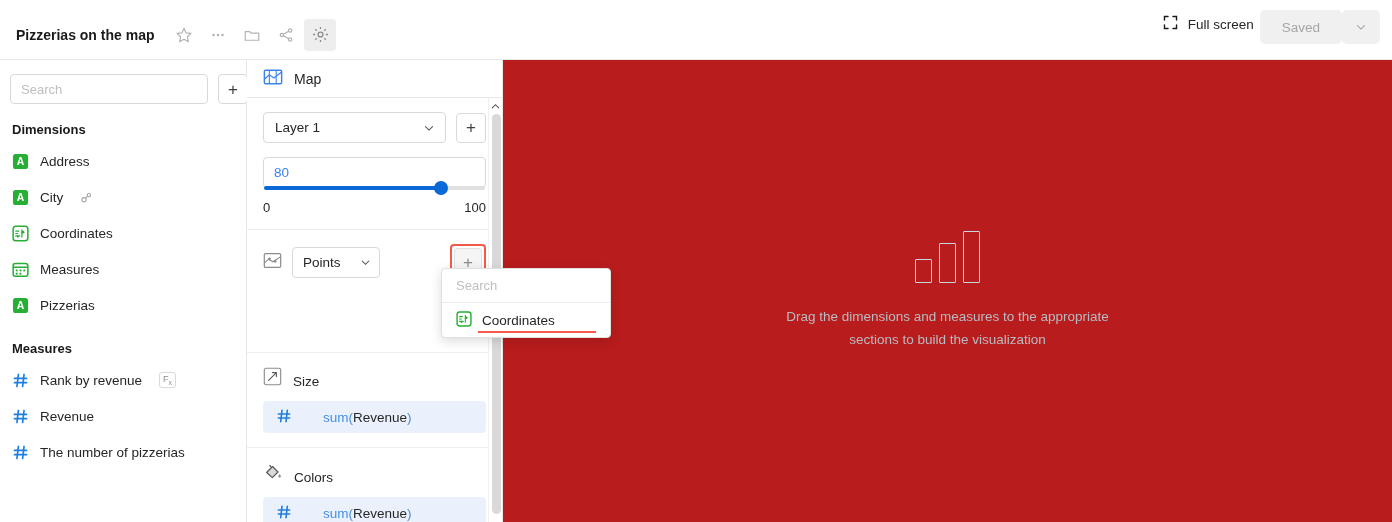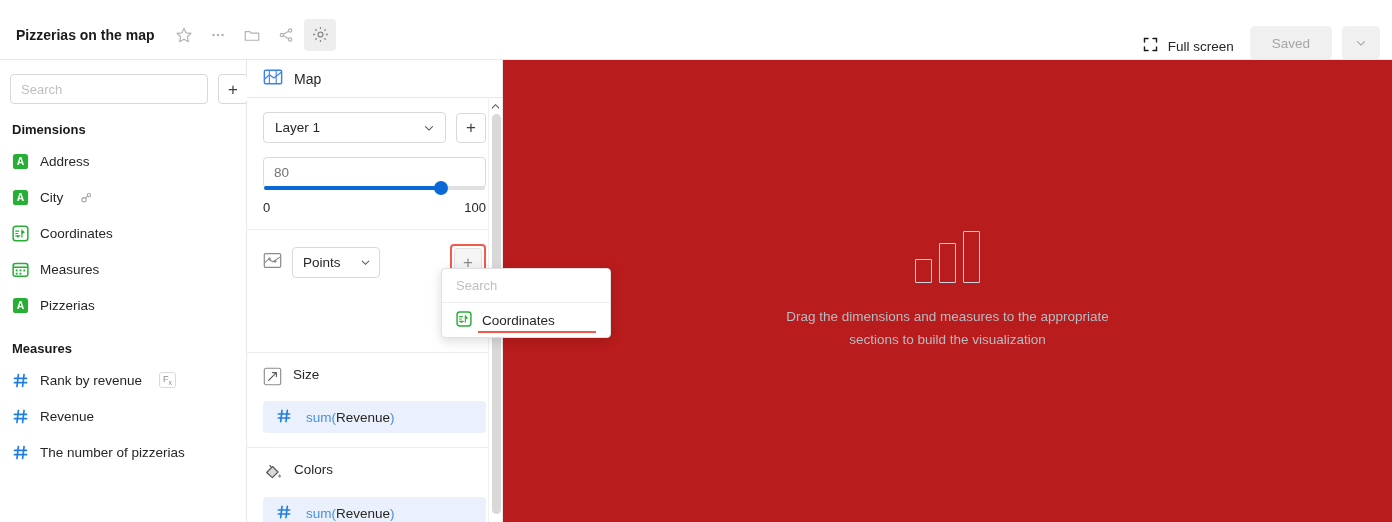--- a/index.html
+++ b/index.html
@@ -27,21 +27,21 @@
   }
   .title-icons { display: flex; align-items: center; margin-left: 14px; gap: 2px; }
   .ticon {
     width: 32px; height: 32px; border-radius: 4px;
     display: flex; align-items: center; justify-content: center;
     color: #b3b3b3; cursor: pointer;
   }
   .ticon.active { background: #eeeeee; color: #8c8c8c; }
   .topbar-right {
     position: absolute; right: 12px; top: 0; height: 50px;
-    display: flex; align-items: flex-end; gap: 10px;
+    display: flex; align-items: flex-start; 
   }
   .fullscreen-btn {
     display: flex; align-items: center; gap: 9px;
     font-size: 13.5px; color: #262626; cursor: pointer;
     padding: 4px 6px;
   }
   .saved-btn {
     background: #f0f0f0; border: none; border-radius: 5px;
     color: #a6a6a6; font-size: 13.5px;
     padding: 0 22px; height: 34px;
@@ -152,21 +152,21 @@
     display: flex; align-items: center; justify-content: space-between;
     padding: 0 9px 0 11px; font-size: 13.5px; color: #262626;
     cursor: pointer; background: #fff;
   }
   .select-box.small { flex: none; width: 88px; padding: 0 7px 0 10px; }
   .select-caret { color: #595959; display: flex; }
 
   .slider-wrap { margin-top: 14px; position: relative; }
   .slider-input {
     width: 100%; height: 31px; border: 1px solid #d9d9d9; border-radius: 4px;
-    padding: 0 10px; font-size: 13.5px; color: #737373;
+    padding: 0 10px; font-size: 13.5px; color: #3b82f6;
     font-family: "Liberation Sans", sans-serif; outline: none;
     background: #fff;
   }
   .slider-track {
     position: absolute; left: 1px; right: 1px; bottom: -2px; height: 4px;
     background: #e0e0e0; border-radius: 2px;
   }
   .slider-fill { position: absolute; left: 0; top: 0; height: 4px; background: #0a69d6; border-radius: 2px; }
   .slider-thumb {
     position: absolute; top: -5px; width: 14px; height: 14px;
@@ -183,24 +183,24 @@
     border: 2px solid #f4594a; border-radius: 4px; padding: 2px;
   }
   .geo-plus {
     width: 28px; height: 28px; background: #f5f5f5;
     border: 1px solid #e0e0e0; border-radius: 3px;
     display: flex; align-items: center; justify-content: center;
     color: #8c8c8c; font-size: 17px; line-height: 1; cursor: pointer;
   }
   .points-body { height: 58px; }
 
-  .sect-head { display: flex; align-items: flex-start; gap: 11px; font-size: 13.5px; color: #262626; }
+  .sect-head { display: flex; align-items: flex-end; gap: 11px; font-size: 13.5px; color: #262626; }
   .chip {
     margin-top: 12px; height: 32px; background: #eaf1fc; border-radius: 4px;
-    display: flex; align-items: center; gap: 14px; padding-left: 13px;
+    display: flex; align-items: center; gap: 31px; padding-left: 13px;
     font-size: 13.5px; cursor: pointer;
   }
   .chip .fn { color: #4a90e2; }
   .chip .fld { color: #262626; }
   .chip .paren { color: #4a90e2; }
 
   
   .popup {
     position: absolute; left: 441px; top: 258px;
     width: 170px; background: #fff;

